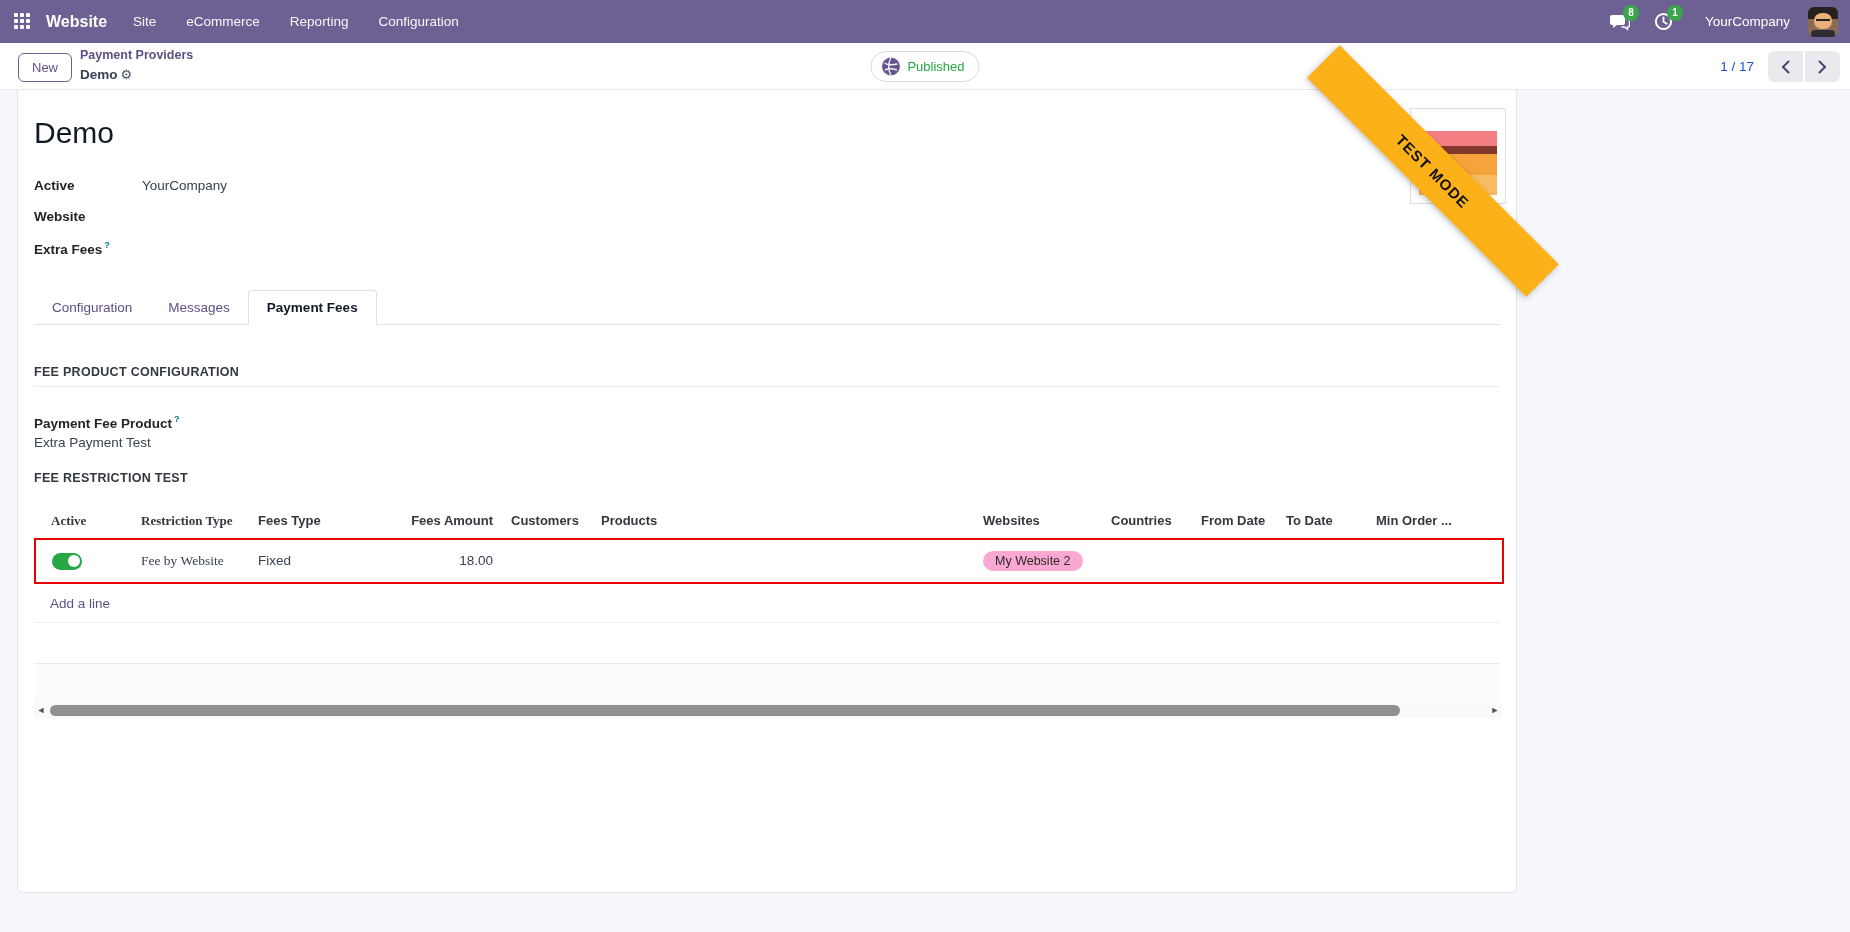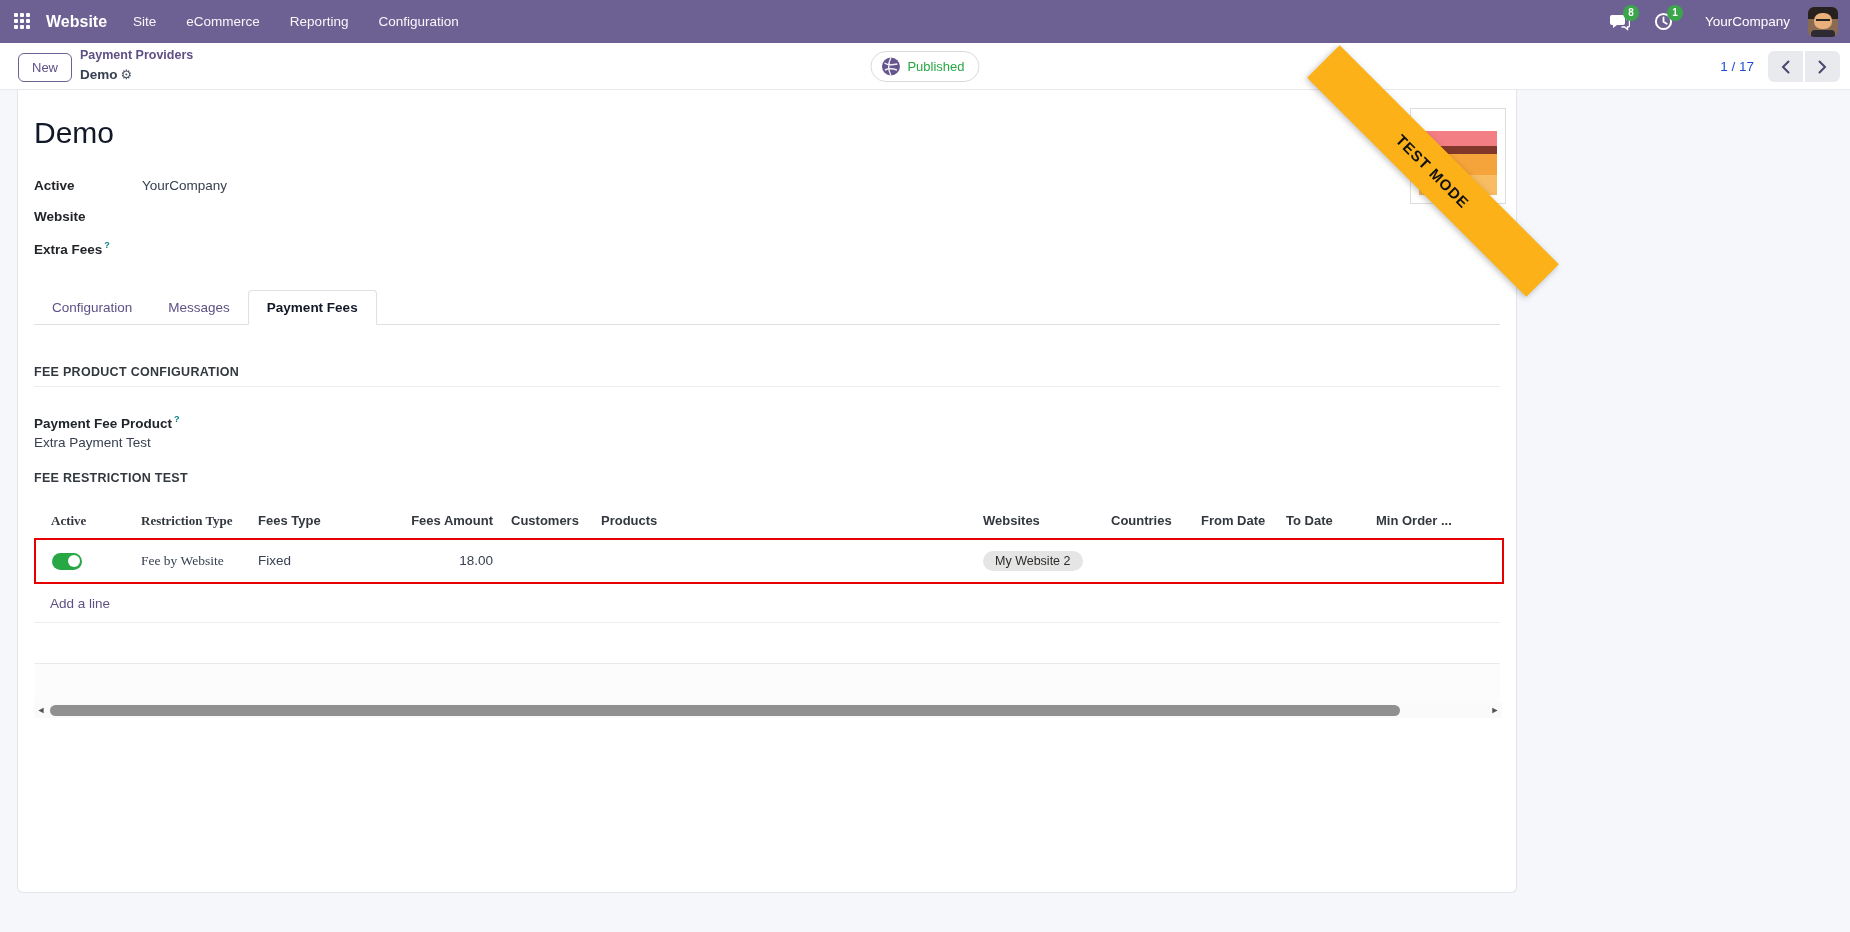--- a/index.html
+++ b/index.html
@@ -115,21 +115,21 @@
   .rules th.c1, .rules td.c1, .rules th.c2, .rules td.c2 { padding-left:16px;font-family:Liberation Serif, serif; }
   tr.rule-row td { border-top:2px solid #e60000; border-bottom:2px solid #e60000; background:#fff; }
   tr.rule-row td:first-child { border-left:2px solid #e60000; }
   tr.rule-row td:last-child { border-right:2px solid #e60000; }
 
   .toggle { width:30px; height:17px; background:#28a745; border-radius:9px;
     position:relative; cursor:pointer; display:inline-block; vertical-align:middle; }
   .toggle::after { content:""; position:absolute; top:2.5px; right:2.5px; width:12px;
     height:12px; background:#fff; border-radius:50%; }
 
-  .tag { display:inline-block; background:#e5e5e5; color:#2d2a26; font-size:12.5px;
+  .tag { display:inline-block; background:#f9a8d4; color:#2d2a26; font-size:12.5px;
     font-weight:500; padding:3px 12px; border-radius:11px; cursor:pointer; }
 
   .add-line-row { padding:10px 0 10px 16px; border-bottom:1px solid #eceef2; }
   .add-line { font-size:13.5px; color:#5e5085; cursor:pointer; }
 
   .table-footer-strip { margin-top:40px; border-top:1px solid #e8eaee;
     background:#fcfcfd; height:40px; }
 
   
   .hscroll { position:relative; height:15px; width:1468px; background:#fafafa; }

